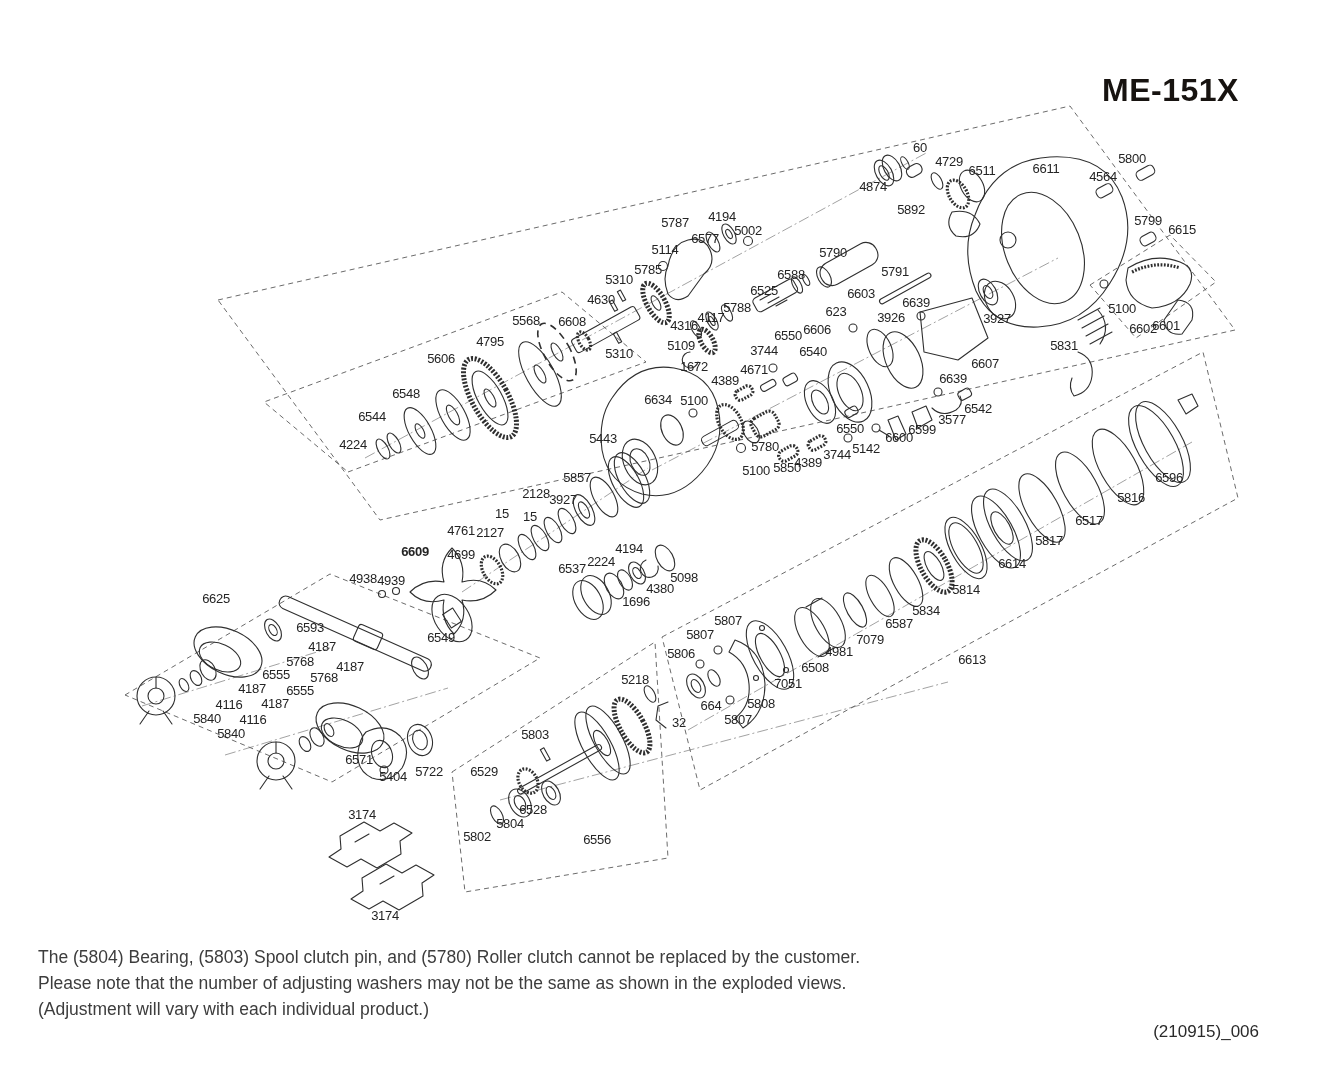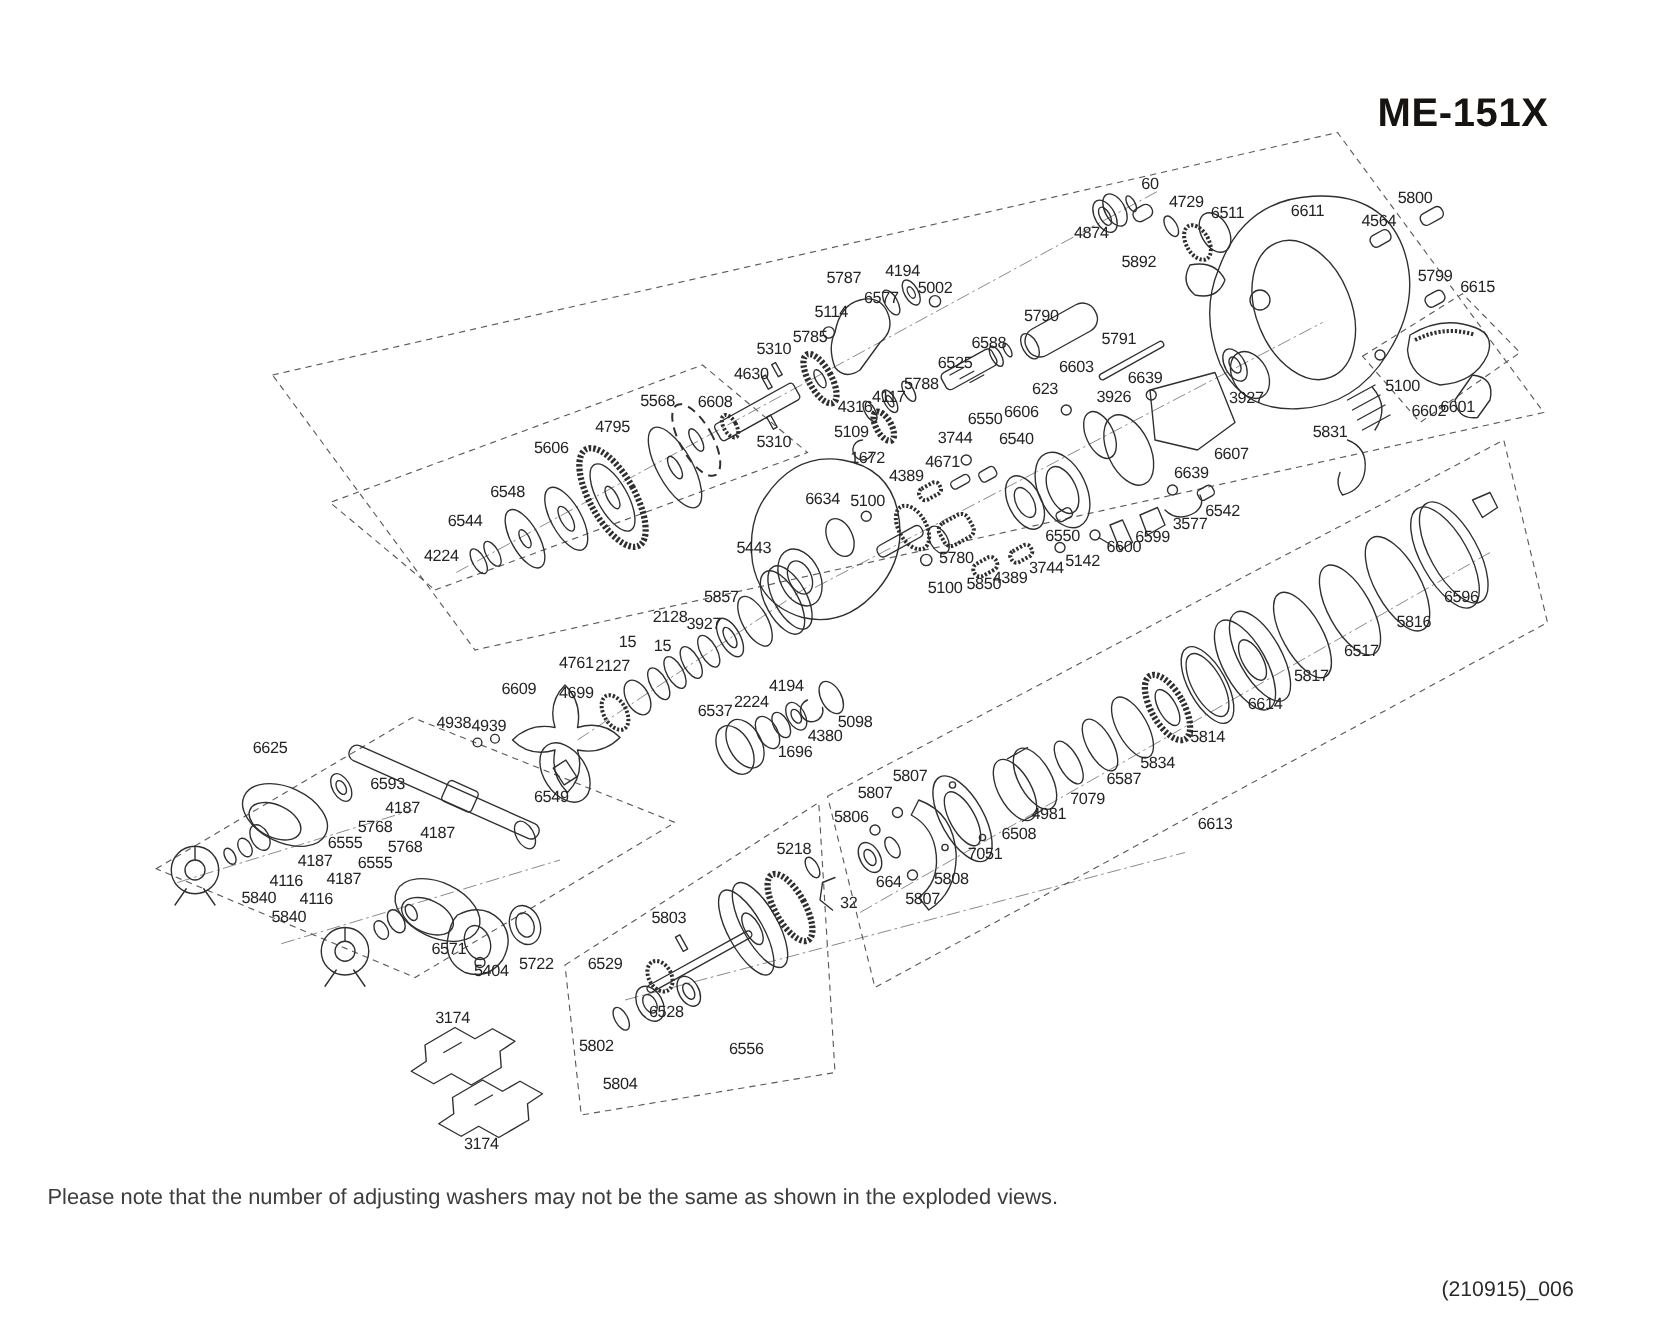--- a/index.html
+++ b/index.html
@@ -323,21 +323,21 @@
         <span class="part-label" style="left: 694px; top: 400px;">5100</span>
         <span class="part-label" style="left: 603px; top: 438px;">5443</span>
         <span class="part-label" style="left: 577px; top: 477px;">5857</span>
         <span class="part-label" style="left: 536px; top: 493px;">2128</span>
         <span class="part-label" style="left: 563px; top: 499px;">3927</span>
         <span class="part-label" style="left: 502px; top: 513px;">15</span>
         <span class="part-label" style="left: 530px; top: 516px;">15</span>
         <span class="part-label" style="left: 490px; top: 532px;">2127</span>
         <span class="part-label" style="left: 461px; top: 530px;">4761</span>
         <span class="part-label" style="left: 461px; top: 554px;">4699</span>
-        <span class="part-label" style="left: 415px; top: 551px;">6609</span>
+        <span class="part-label" style="left: 415px; top: 551px; font-weight: bold;">6609</span>
         <span class="part-label" style="left: 363px; top: 578px;">4938</span>
         <span class="part-label" style="left: 391px; top: 580px;">4939</span>
         <span class="part-label" style="left: 441px; top: 637px;">6549</span>
         <span class="part-label" style="left: 572px; top: 568px;">6537</span>
         <span class="part-label" style="left: 601px; top: 561px;">2224</span>
         <span class="part-label" style="left: 629px; top: 548px;">4194</span>
         <span class="part-label" style="left: 660px; top: 588px;">4380</span>
         <span class="part-label" style="left: 636px; top: 601px;">1696</span>
         <span class="part-label" style="left: 684px; top: 577px;">5098</span>
         <span class="part-label" style="left: 1169px; top: 477px;">6596</span>
@@ -376,24 +376,26 @@
         <span class="part-label" style="left: 324px; top: 677px;">5768</span>
         <span class="part-label" style="left: 350px; top: 666px;">4187</span>
         <span class="part-label" style="left: 359px; top: 759px;">6571</span>
         <span class="part-label" style="left: 429px; top: 771px;">5722</span>
         <span class="part-label" style="left: 393px; top: 776px;">5404</span>
         <span class="part-label" style="left: 362px; top: 814px;">3174</span>
         <span class="part-label" style="left: 385px; top: 915px;">3174</span>
         <span class="part-label" style="left: 535px; top: 734px;">5803</span>
         <span class="part-label" style="left: 484px; top: 771px;">6529</span>
         <span class="part-label" style="left: 533px; top: 809px;">6528</span>
-        <span class="part-label" style="left: 496px; top: 823px; margin-top: 44px;">5804</span>
+        <span class="part-label" style="left: 510px; top: 823px;">5804</span>
         <span class="part-label" style="left: 477px; top: 836px;">5802</span>
         <span class="part-label" style="left: 597px; top: 839px;">6556</span>
       </div>
   </div>
 
   <div class="notes">
+    <p>The (5804) Bearing, (5803) Spool clutch pin, and (5780) Roller clutch cannot be replaced by the customer.</p>
     <p>Please note that the number of adjusting washers may not be the same as shown in the exploded views.</p>
+    <p>(Adjustment will vary with each individual product.)</p>
   </div>
 
   <div class="doccode">(210915)_006</div>
 </div>
 
 </body></html>

